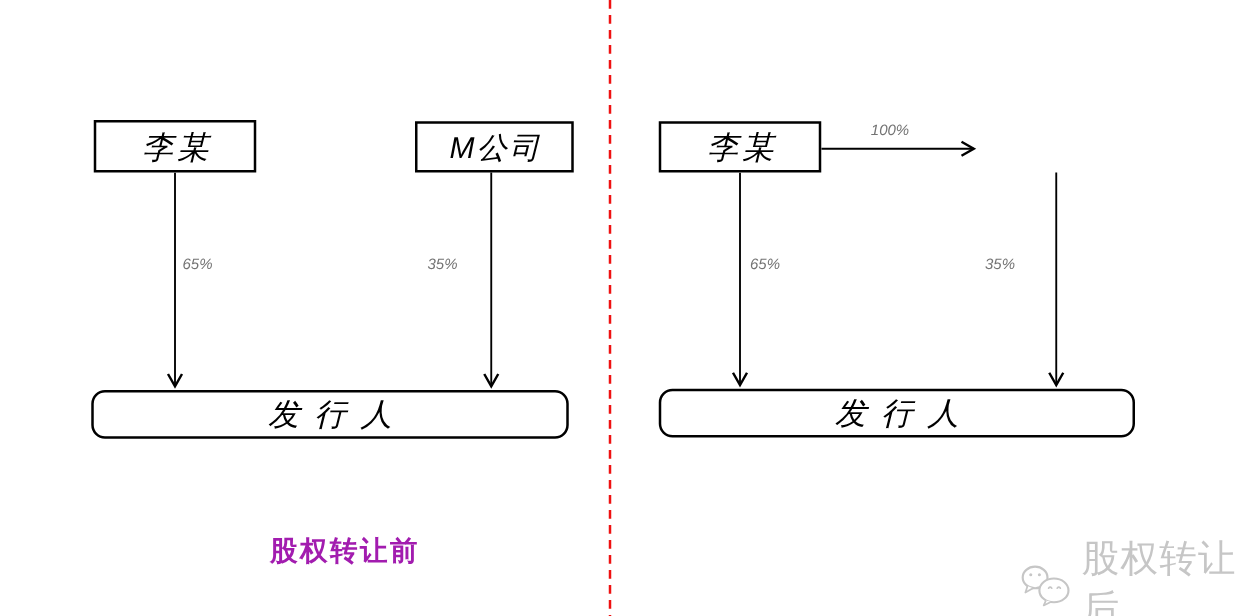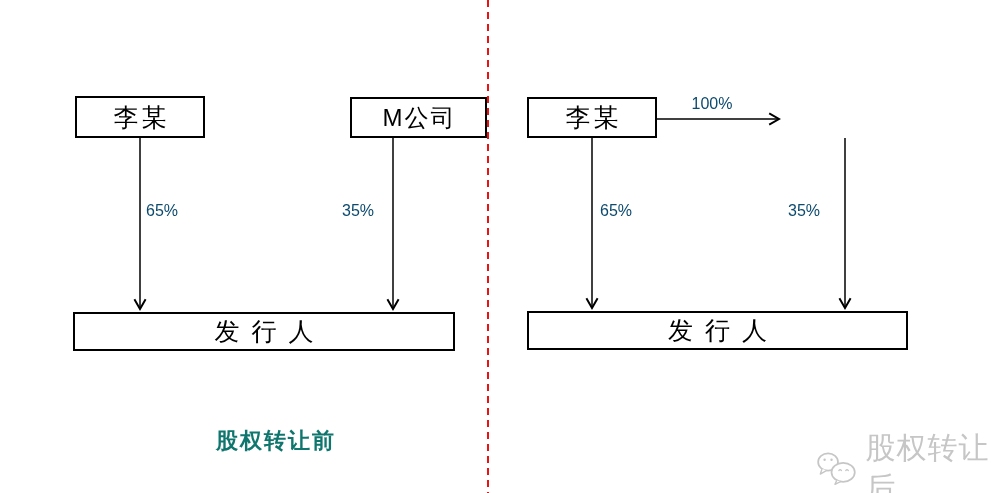--- a/index.html
+++ b/index.html
@@ -18,54 +18,57 @@
     width: 999px; height: 493px;
   }
   .node {
     position: absolute;
     background: #ffffff;
     border: 2px solid #000000;
     display: flex;
     align-items: center;
     justify-content: center;
     color: #000000;
+    font-style: italic;
   }
   .node-serif {
     font-family: "DejaVu Serif", "Liberation Serif", serif;
     font-size: 25px;
     letter-spacing: 3px;
     text-indent: 3px;
   }
   .node-sans {
     font-family: "Liberation Sans", "DejaVu Sans", sans-serif;
     font-size: 24px;
     letter-spacing: 2px;
     text-indent: 2px;
   }
   .issuer {
     font-family: "DejaVu Serif", "Liberation Serif", serif;
     font-size: 25px;
     letter-spacing: 12px;
     text-indent: 12px;
+    border-radius: 11px;
   }
   .pct {
     position: absolute;
     font-family: "Liberation Sans", "DejaVu Sans", sans-serif;
-    font-size: 16px;
-    color: #0c4a6e;
+    font-size: 12px;
+    color: #737373;
     line-height: 22px;
+    font-style: italic;
   }
   .pct-right { text-align: left; }
   .pct-center { text-align: center; }
   .caption {
     position: absolute;
     font-family: "DejaVu Serif", "Liberation Serif", serif;
     font-weight: bold;
     font-size: 22px;
-    color: #0f766e;
+    color: #a21caf;
     text-align: center;
     letter-spacing: 2px;
   }
   .watermark {
     position: absolute;
     left: 816px;
     top: 428px;
     display: flex;
     align-items: center;
     gap: 8px;
@@ -99,21 +102,21 @@
 
     <line x1="657" y1="119" x2="779" y2="119" stroke="#000000" stroke-width="1.5" marker-end="url(#arrowhead)"></line>
 
     <line x1="592" y1="138" x2="592" y2="308" stroke="#000000" stroke-width="1.5" marker-end="url(#arrowhead)"></line>
 
     <line x1="845" y1="138" x2="845" y2="308" stroke="#000000" stroke-width="1.5" marker-end="url(#arrowhead)"></line>
   </svg>
 
   <div class="node node-serif" style="left:75px; top:96px; width:130px; height:42px;">李某</div>
 
-  <div class="node node-sans" style="left:350px; top:97px; width:137px; height:41px;">M公司</div>
+  <div class="node node-sans" style="left:332px; top:97px; width:127px; height:41px;">M公司</div>
 
   <div class="node issuer" style="left:73px; top:312px; width:382px; height:39px;">发行人</div>
 
   <div class="pct" style="left:146px; top:200px;">65%</div>
 
   <div class="pct pct-right" style="left:342px; top:200px; width:48px;">35%</div>
 
   <div class="caption" style="left:196px; top:426px; width:160px;">股权转让前</div>
 
   <div class="node node-serif" style="left:527px; top:97px; width:130px; height:41px;">李某</div>

